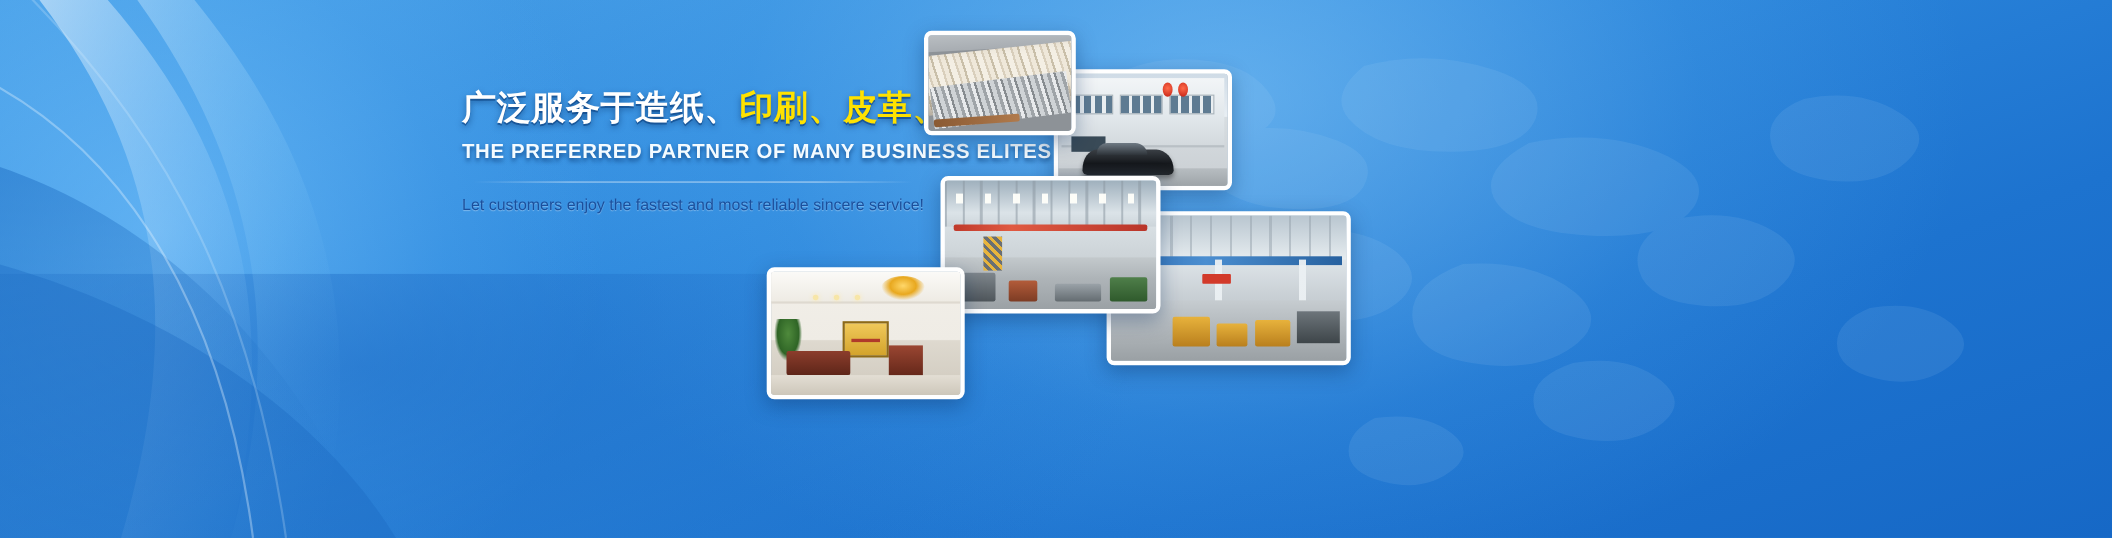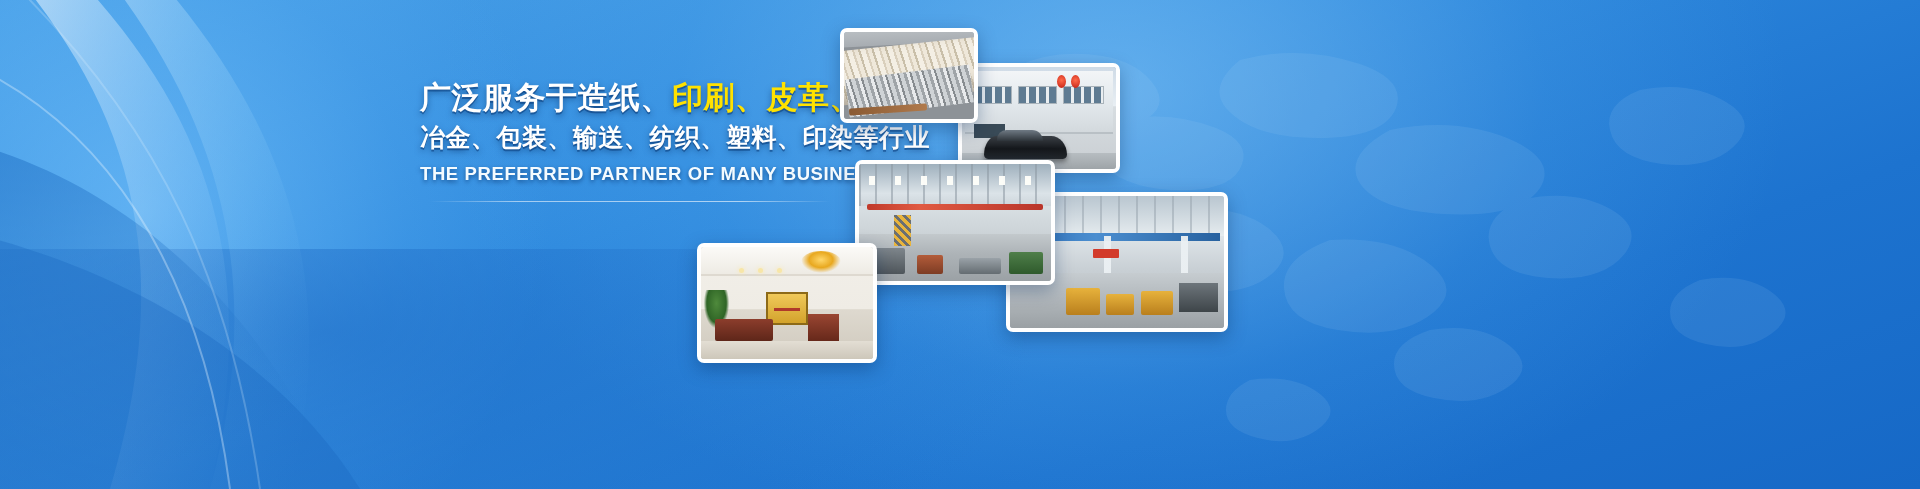--- a/index.html
+++ b/index.html
@@ -440,21 +440,21 @@
         <div class="desk"></div>
         <div class="cab"></div>
       </div>
     </div>
 
   </div>
 
   <div class="copy">
     <div class="headline"><span>广泛服务于造纸、</span><span class="hl">印刷、皮革、压延、</span></div>
 
-    <div class="headline line2">冶金、包装、输送、纺织、塑料、印染等行业</div>
 
     <div class="tagline-en">THE PREFERRED PARTNER OF MANY BUSINESS ELITES</div>
 
     <div class="rule"></div>
 
+    <div class="tagline-sub">Let customers enjoy the fastest and most reliable sincere service!</div>
   </div>
 
 </div>
 
 </body></html>

